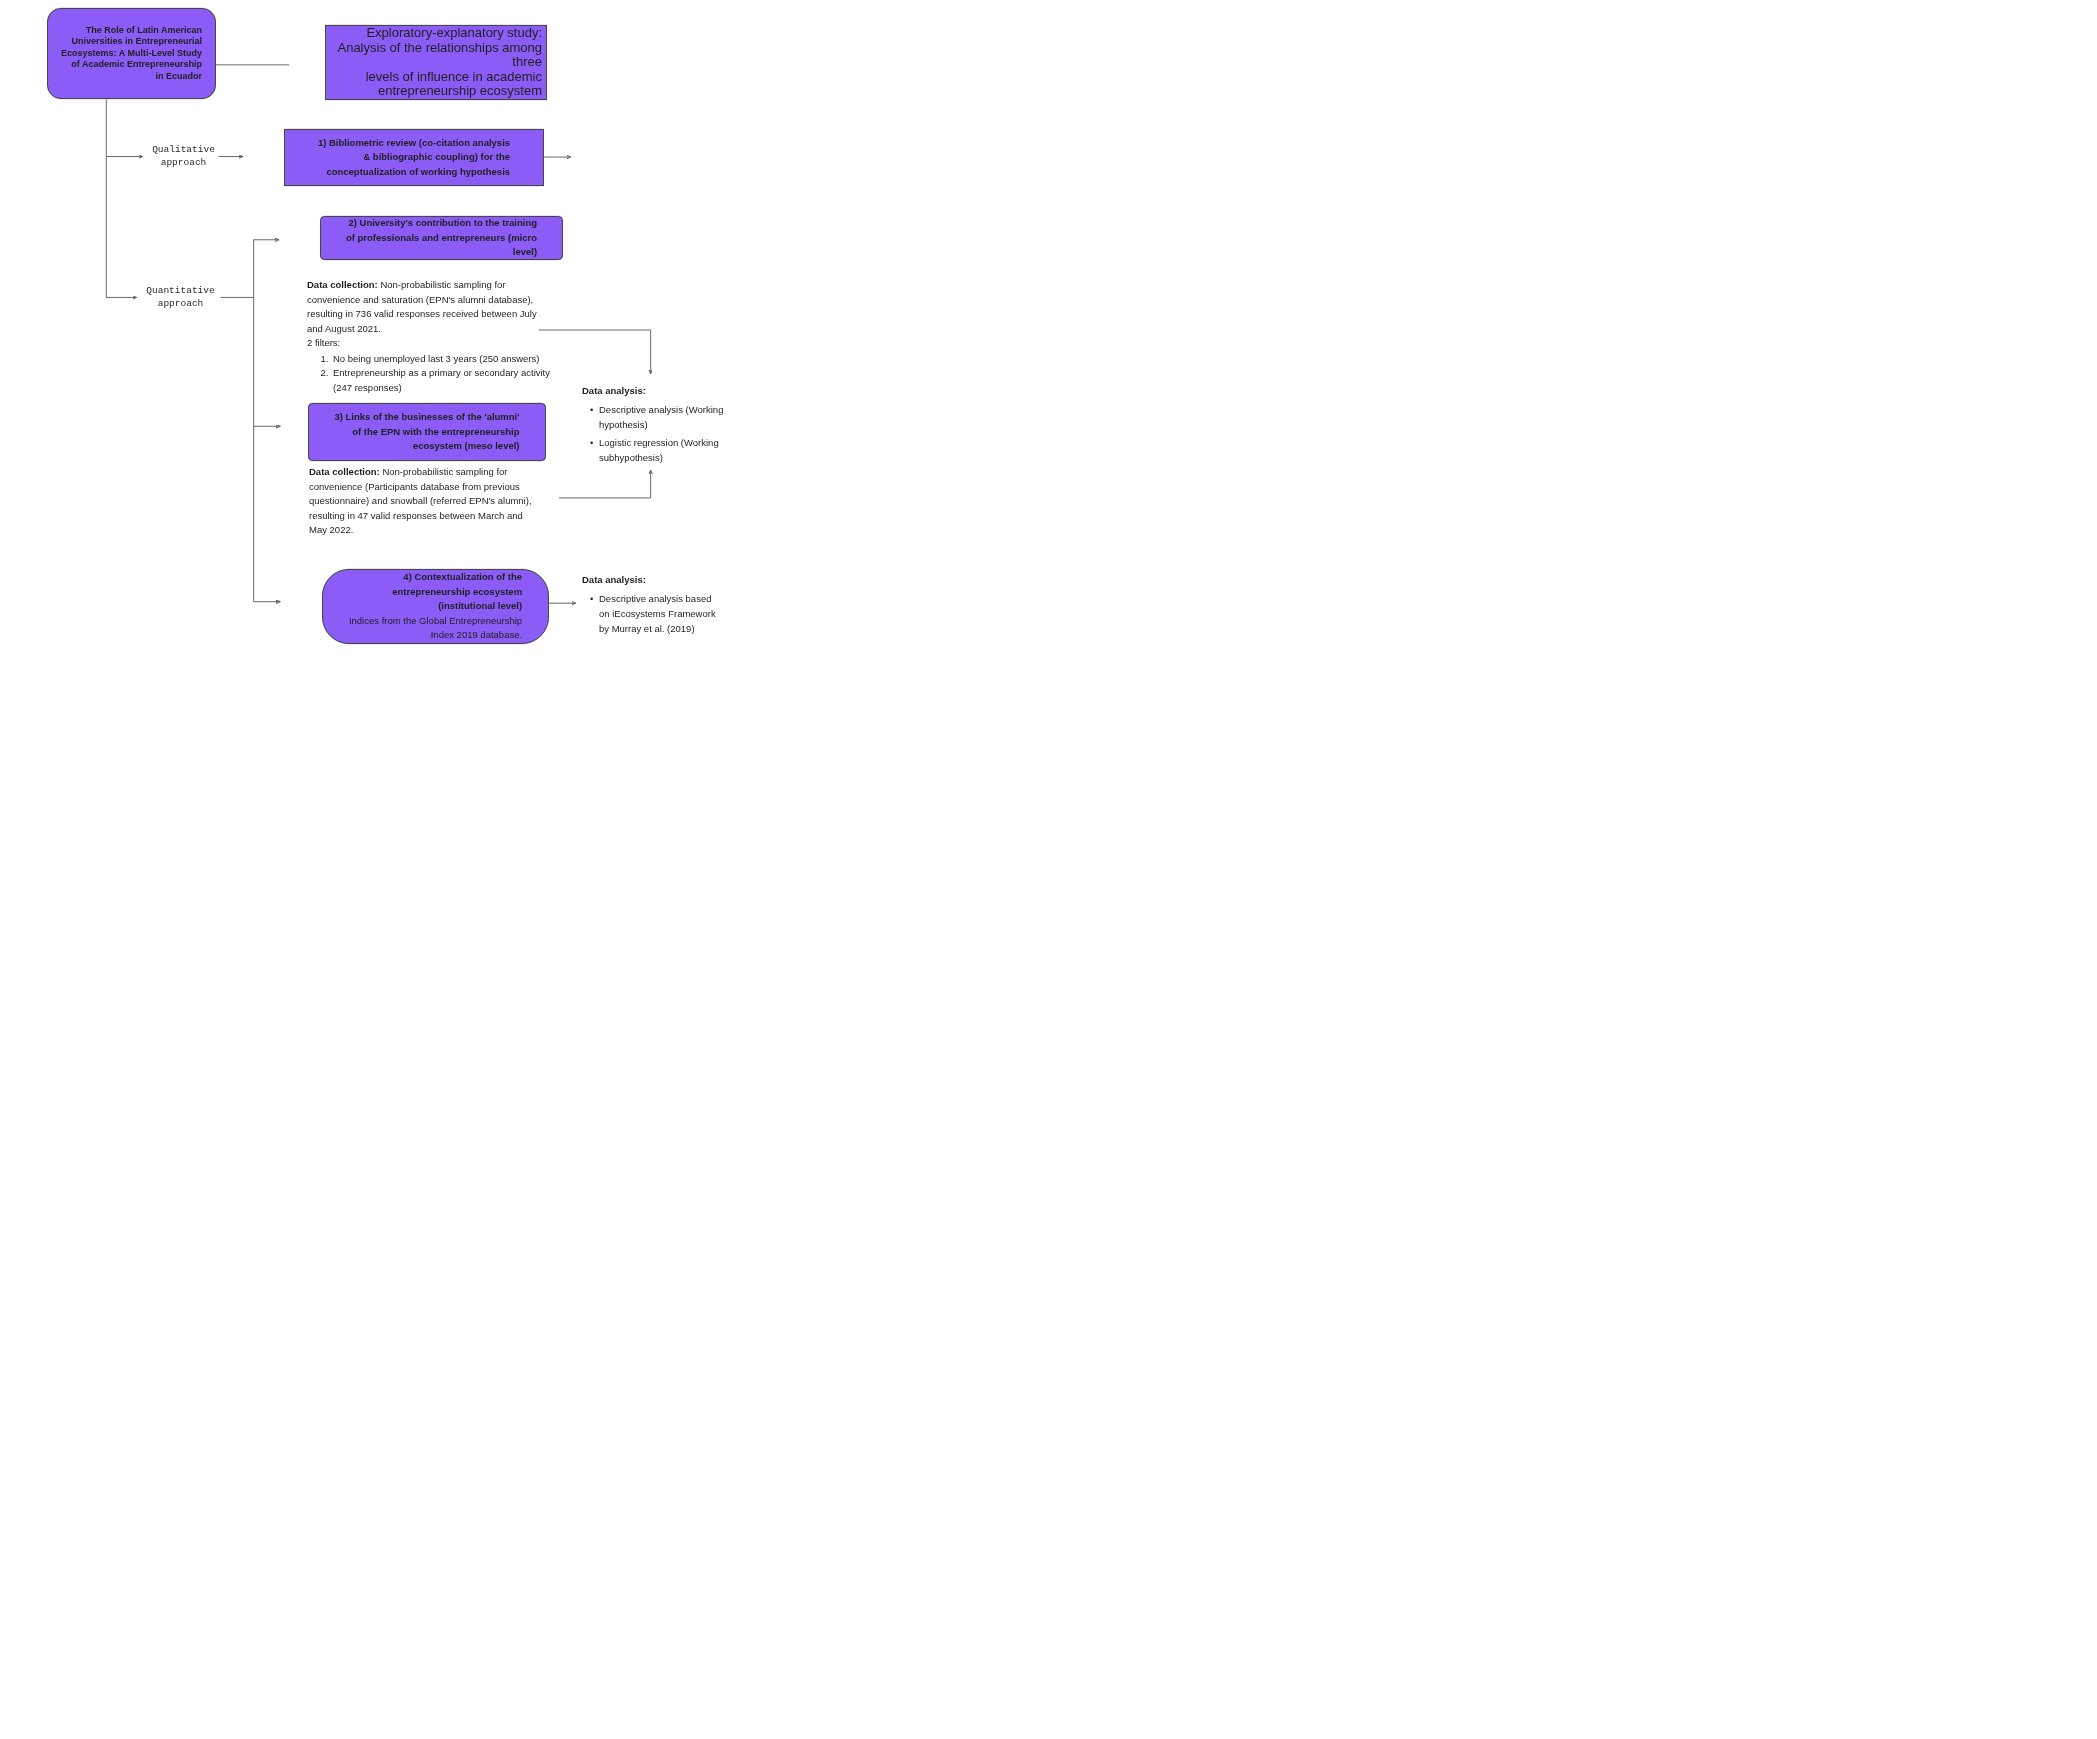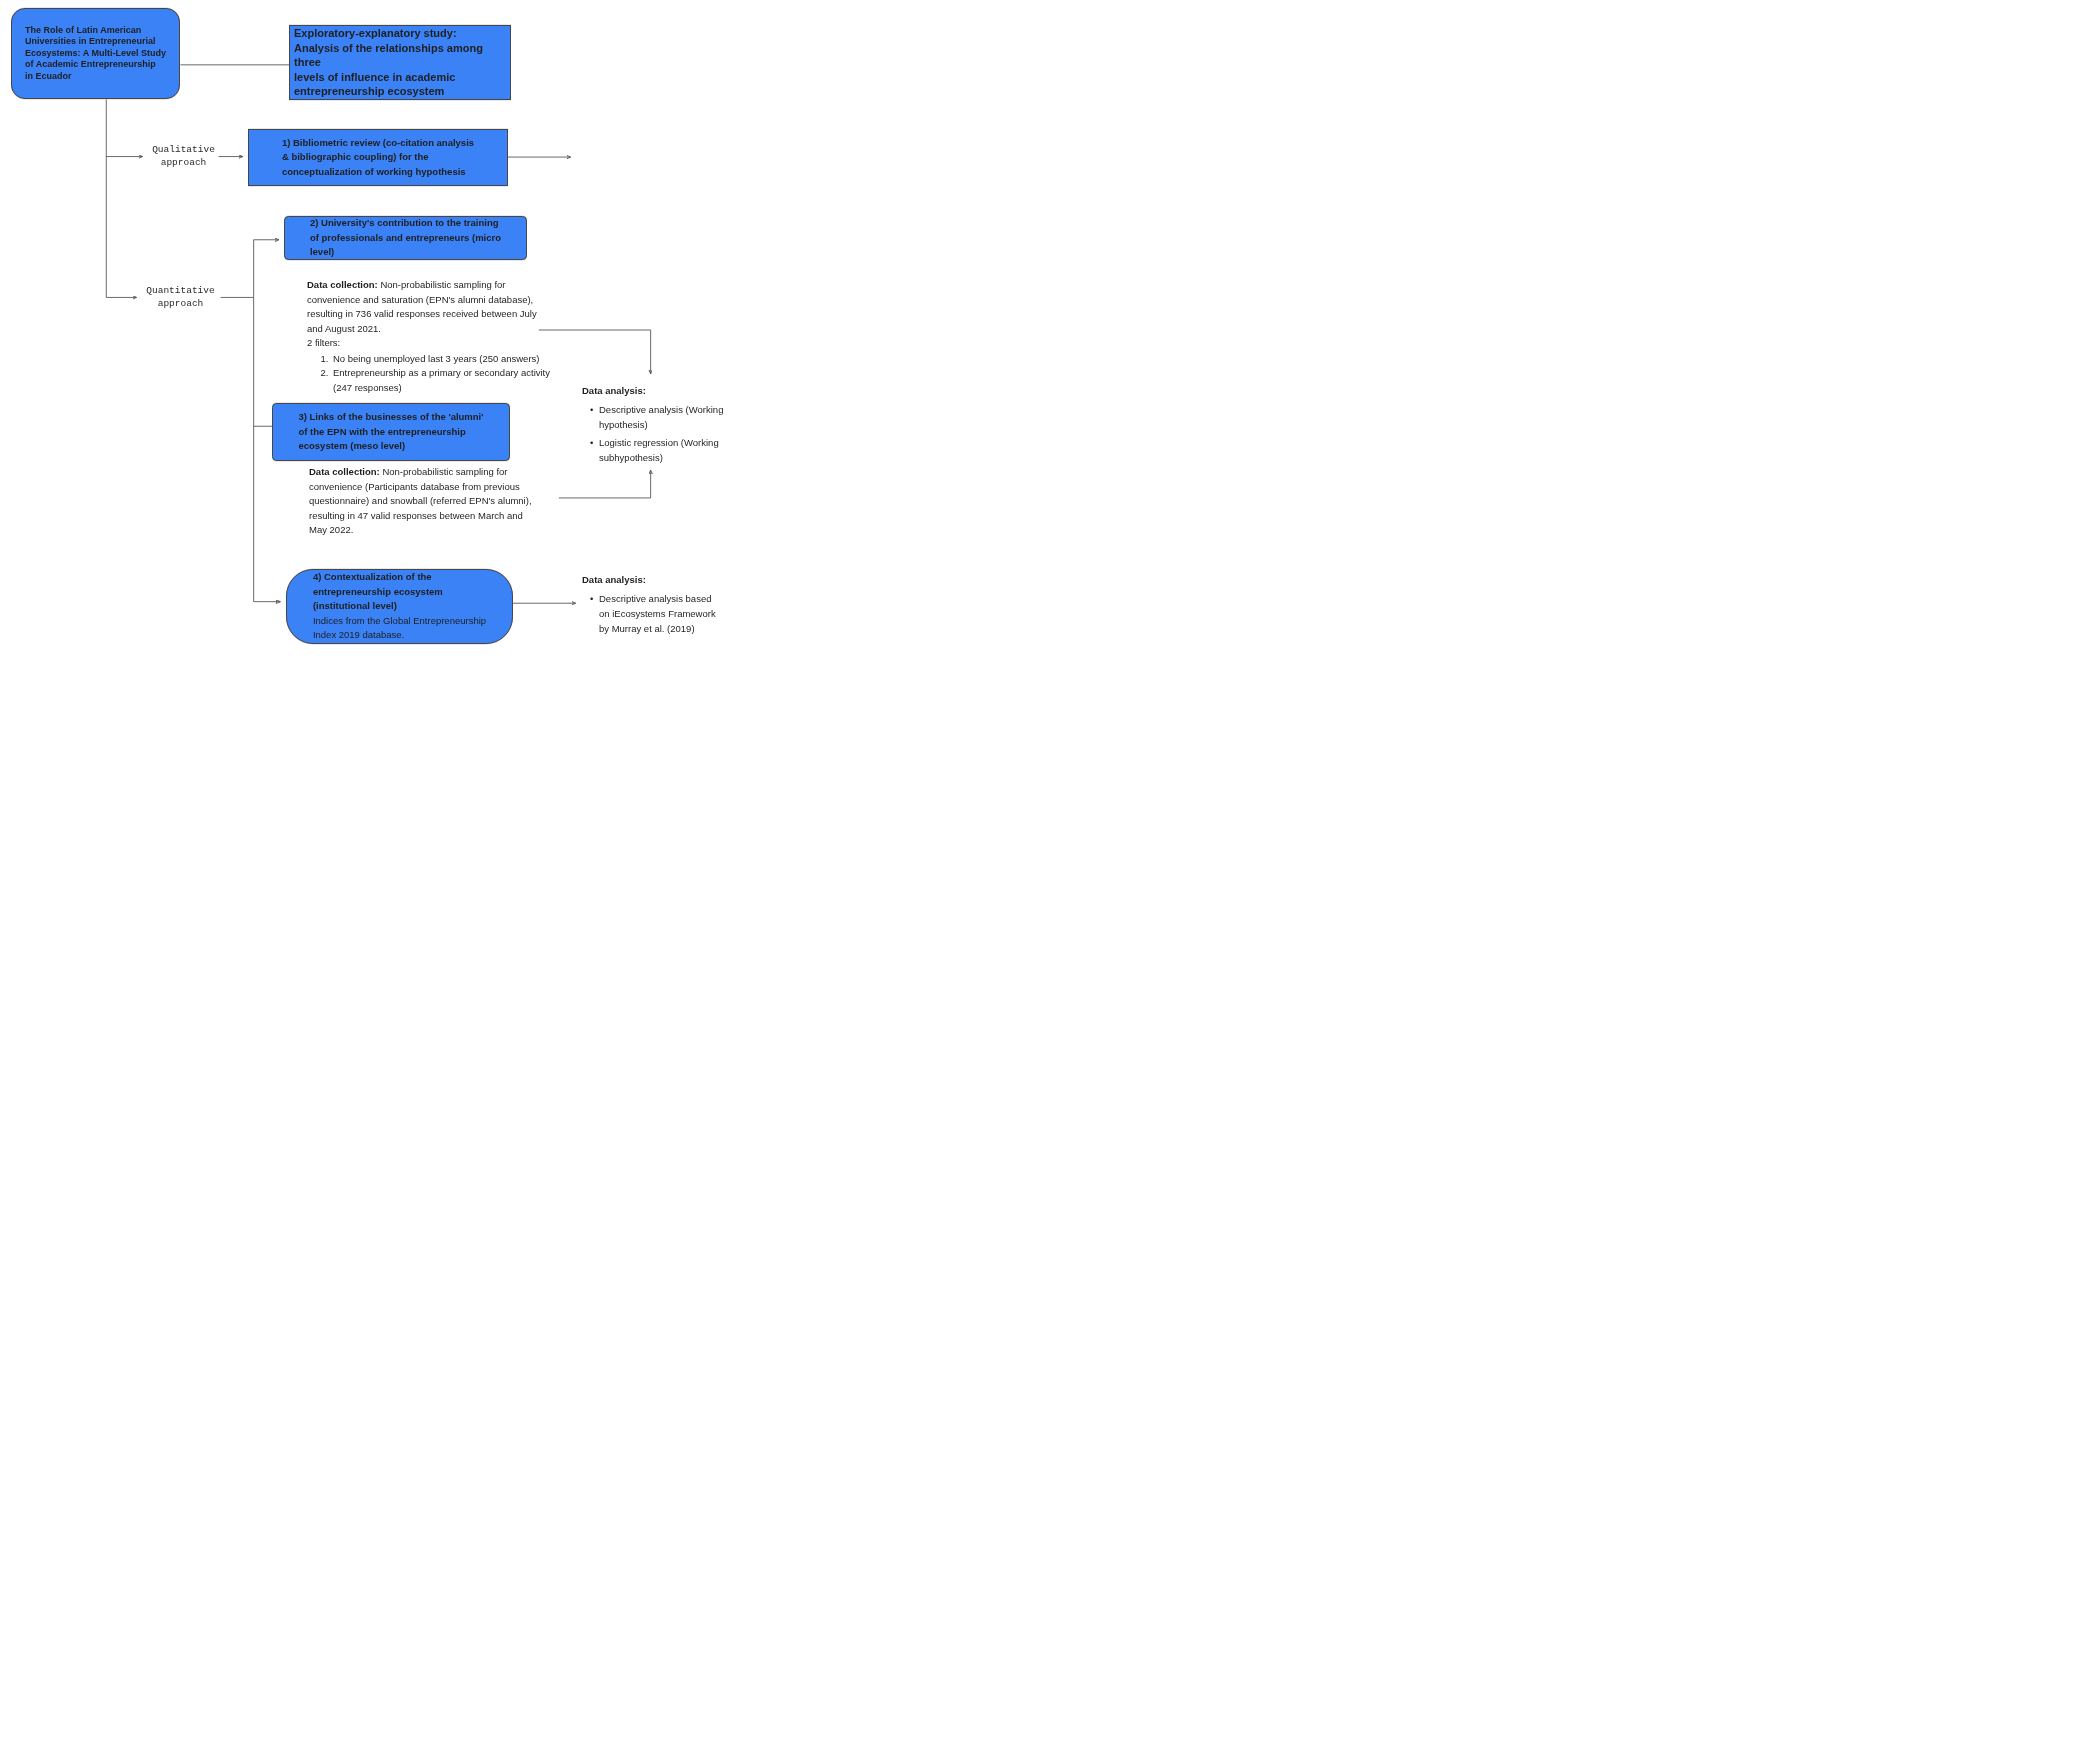--- a/index.html
+++ b/index.html
@@ -2,25 +2,25 @@
 <html style="font-size:8px"><head>
 <meta charset="utf-8">
 <style>
   html,body{margin:0;padding:0;background:#ffffff;}
   body{width:786px;height:652px;position:relative;overflow:hidden;
        font-family:"Liberation Sans", sans-serif;color:#1f1f1f;}
   #canvas{position:absolute;left:0;top:0;width:786px;height:652px;}
   svg.lines{position:absolute;left:0;top:0;width:786px;height:652px;z-index:0;pointer-events:none;}
   svg.lines path{fill:none;stroke:#4f4f4f;stroke-width:1.7px;}
   .node{position:absolute;z-index:1;box-sizing:border-box;}
-  .box{border:1px solid #464646;background:#3b82f6;display:flex;align-items:center;justify-content:center;
-       text-align:left;box-shadow:0 0.5px 0 rgba(120,120,120,.35), 0 -0.5px 0 rgba(120,120,120,.35);}
+  .box{border:1px solid #464646;background:#8b5cf6;display:flex;align-items:center;justify-content:center;
+       text-align:right;box-shadow:0 0.5px 0 rgba(120,120,120,.35), 0 -0.5px 0 rgba(120,120,120,.35);margin-left:36px;}
   .box .txt{white-space:pre-line;}
   .title-box{border-radius:14px;font-weight:bold;font-size:9px;line-height:11.5px;padding:3px 5px;}
-  .study-box{font-weight:bold;font-size:11px;line-height:14.5px;padding:8px 4px;}
+  .study-box{font-weight:normal;font-size:13px;line-height:14.5px;padding:8px 4px;}
   .plain-box{font-weight:bold;font-size:9.5px;line-height:14.5px;padding:2px 3px;}
   .round-box{border-radius:4.5px;font-weight:bold;font-size:9.5px;line-height:14.5px;padding:2px 4px;}
   .round-box .sub{font-weight:normal;}
   .approach{font-size:9.5px;line-height:13px;text-align:center;color:#2b2b2b;white-space:pre-line;font-family:Liberation Mono, monospace;}
   .para{font-size:9.5px;line-height:14.5px;margin-left:21px;}
   .para .lead{font-weight:bold;}
   .para .body-txt{white-space:pre-line;}
   ol.filters{margin:1px 0 0 0;padding-left:24px;font-size:9.5px;line-height:14.5px;}
   ol.filters li{width:232px;padding-left:2px;}
   .side-block .head{font-weight:bold;font-size:9.5px;line-height:12px;}

